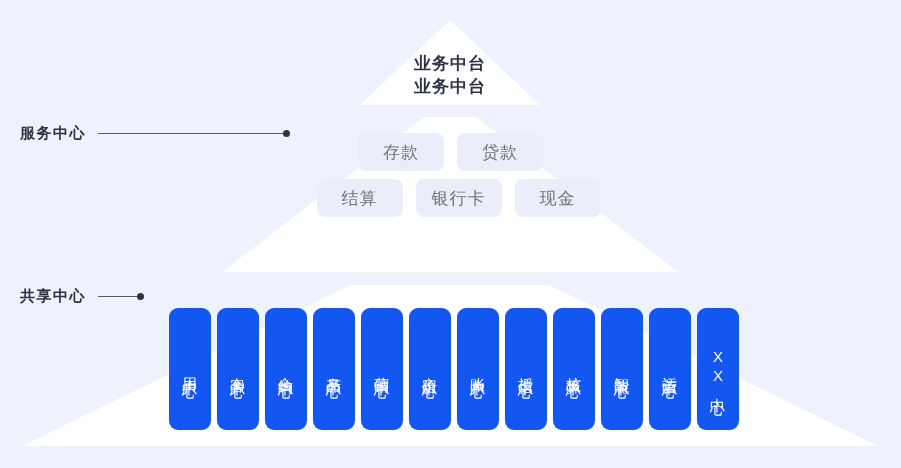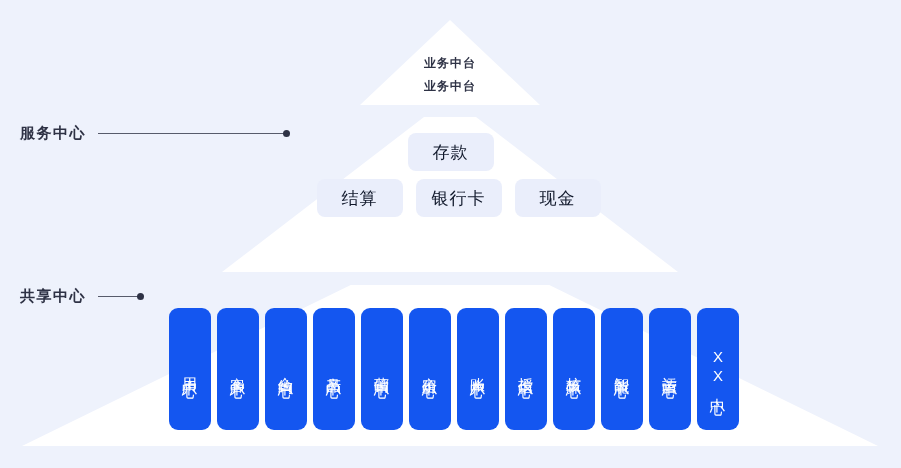--- a/index.html
+++ b/index.html
@@ -51,21 +51,21 @@
     clip-path: polygon(38.4% 0%, 61.6% 0%, 100% 100%, 0% 100%);
   }
 
   
   .pyramid-title {
     position: absolute;
     left: 350px;
     top: 52px;
     width: 200px;
     text-align: center;
-    font-size: 12px;
+    font-size: 17px;
     font-weight: bold;
     line-height: 23px;
     color: #2e3245;
     letter-spacing: 1px;
   }
 
   
   .annotation {
     position: absolute;
     display: flex;
@@ -120,21 +120,21 @@
     background: #eaeefb;
     border-radius: 8px;
     height: 38px;
     min-width: 86px;
     padding: 0 14px;
     box-sizing: border-box;
     display: flex;
     align-items: center;
     justify-content: center;
     font-size: 17px;
-    color: #0f172a;
+    color: #737373;
     letter-spacing: 1px;
     white-space: nowrap;
   }
 
   
   #center-cards {
     position: absolute;
     left: 169px;
     top: 308px;
     width: 573px;
@@ -183,20 +183,21 @@
   </div>
 
   <div class="annotation" id="annotation-shared">
     <span class="annotation-label">共享中心</span>
     <span class="annotation-line"></span>
     <span class="annotation-dot"></span>
   </div>
 
   <div class="tag-row" id="tag-row-0">
     <div class="tag">存款</div>
+    <div class="tag">贷款</div>
   </div>
 
   <div class="tag-row" id="tag-row-1">
     <div class="tag">结算</div>
     <div class="tag">银行卡</div>
     <div class="tag">现金</div>
   </div>
 
 
   <div id="center-cards">

